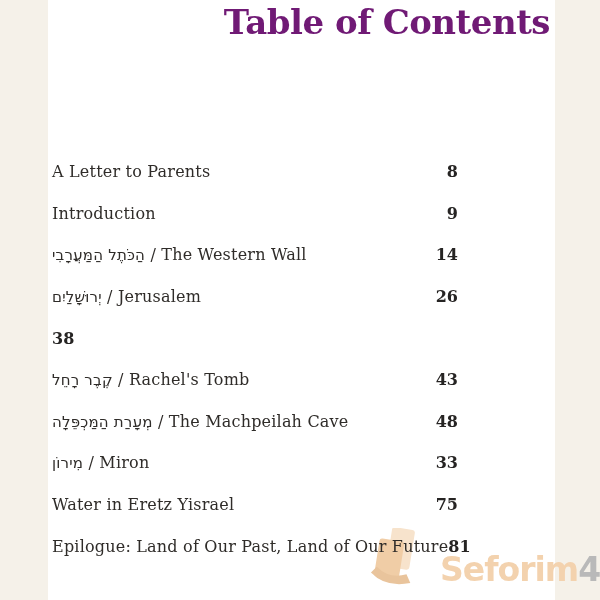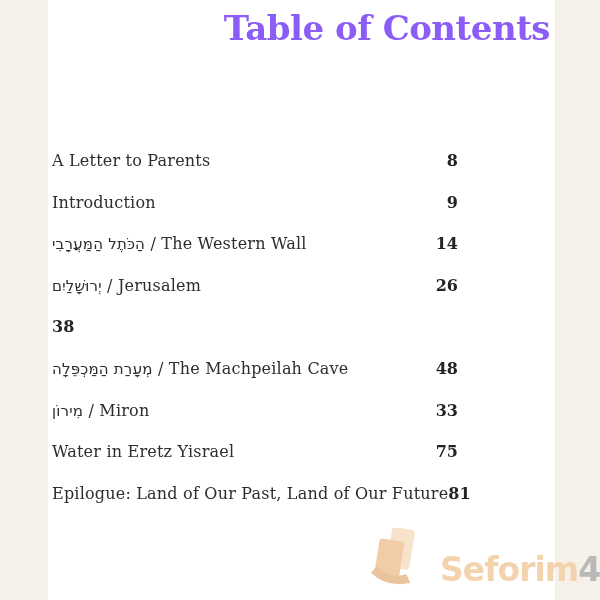--- a/index.html
+++ b/index.html
@@ -6,37 +6,37 @@
   body{
     width:600px;height:600px;position:relative;overflow:hidden;
     background:#f5f1e9;
     font-family:"DejaVu Serif", serif;
   }
   .page{
     position:absolute;left:48px;top:0;width:507px;height:600px;
     background:#ffffff;
   }
   .title{
-    position:absolute;top:8px;right:50px;
+    position:absolute;top:2px;right:50px;
     font-family:"DejaVu Serif", serif;
     font-weight:700;
     font-size:34px;
     letter-spacing:-0.5px;
-    color:#8b5cf6;
+    color:#701a75;
     white-space:nowrap;
     z-index:3;
   }
   .toc{
     position:absolute;left:52px;top:151px;width:406px;
     z-index:2;
     list-style:none;margin:0;padding:0;
   }
   .toc-row{
     height:41.6px;
-    display:flex;justify-content:space-between;align-items:flex-start;
+    display:flex;justify-content:space-between;align-items:center;
   }
   .entry-title{
     font-size:16px;color:#2f2c29;white-space:nowrap;
     letter-spacing:0.2px;
   }
   .entry-title .he{
     font-family:"DejaVu Sans", sans-serif;
     font-size:15px;
     unicode-bidi:isolate;direction:rtl;
   }
@@ -103,20 +103,26 @@
     <span class="entry-title">
       <span class="he">יְרוּשָׁלַיִם</span><span class="sep"> / </span><span class="en">Jerusalem</span>
     </span>
     <span class="entry-page">26</span>
   </li>
 
   <li class="toc-row">
     <span class="entry-page">38</span>
   </li>
 
+  <li class="toc-row">
+    <span class="entry-title">
+      <span class="he">קֶבֶר רָחֵל</span><span class="sep"> / </span><span class="en">Rachel's Tomb</span>
+    </span>
+    <span class="entry-page">43</span>
+  </li>
 
   <li class="toc-row">
     <span class="entry-title">
       <span class="he">מְעָרַת הַמַּכְפֵּלָה</span><span class="sep"> / </span><span class="en">The Machpeilah Cave</span>
     </span>
     <span class="entry-page">48</span>
   </li>
 
   <li class="toc-row">
     <span class="entry-title">

